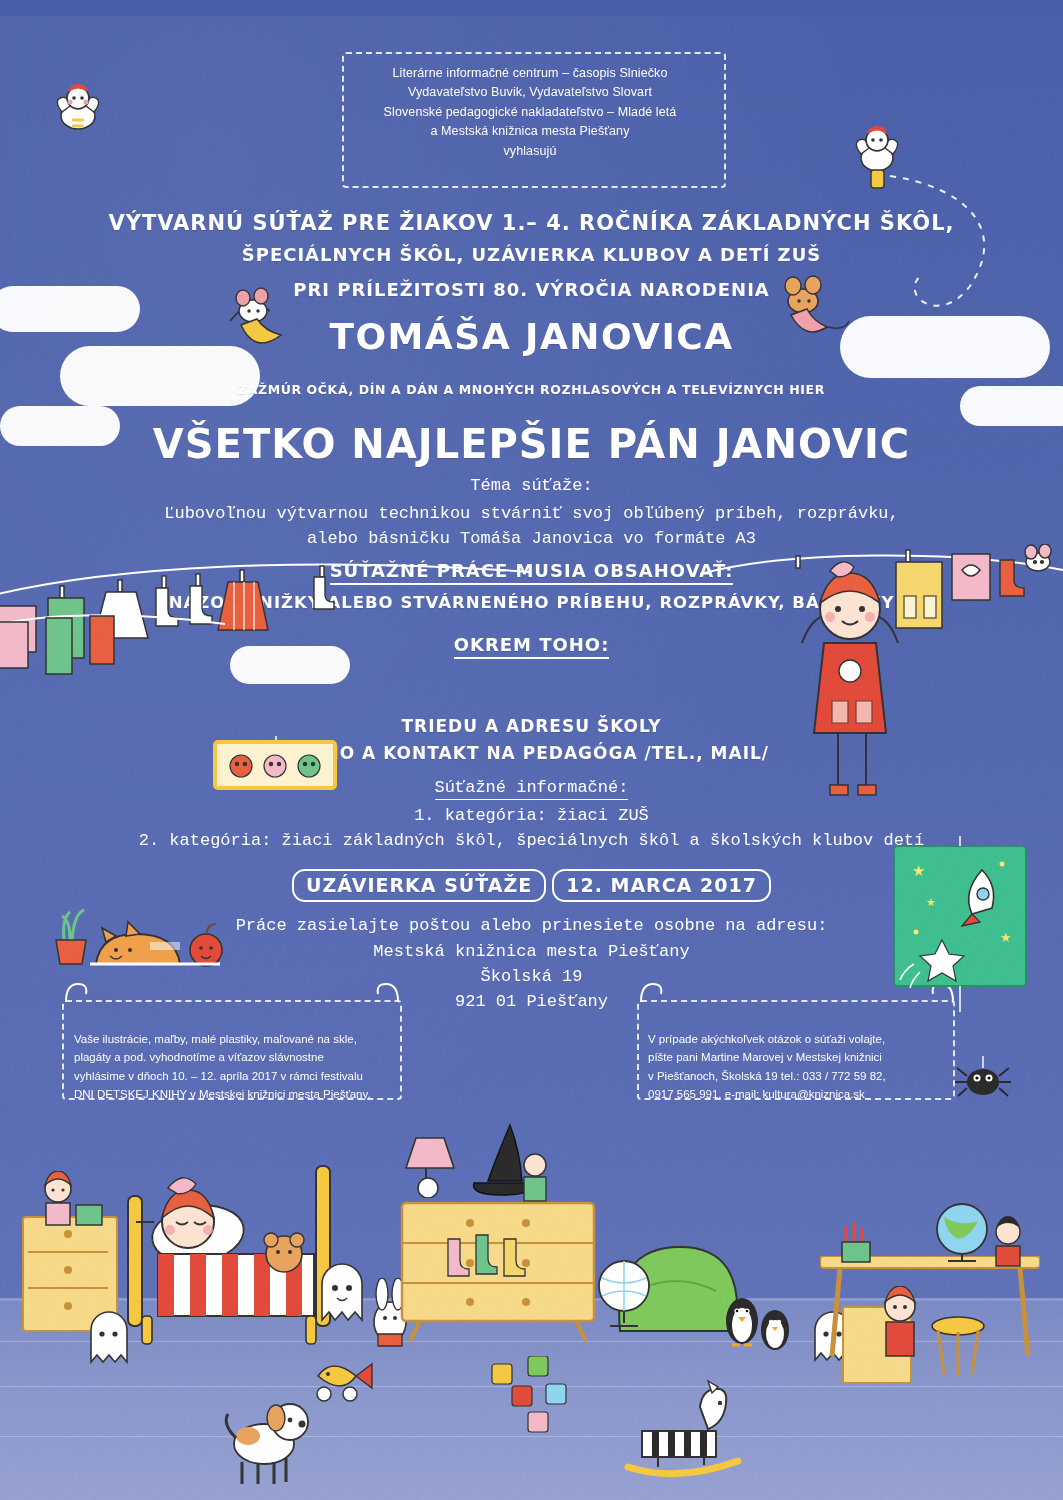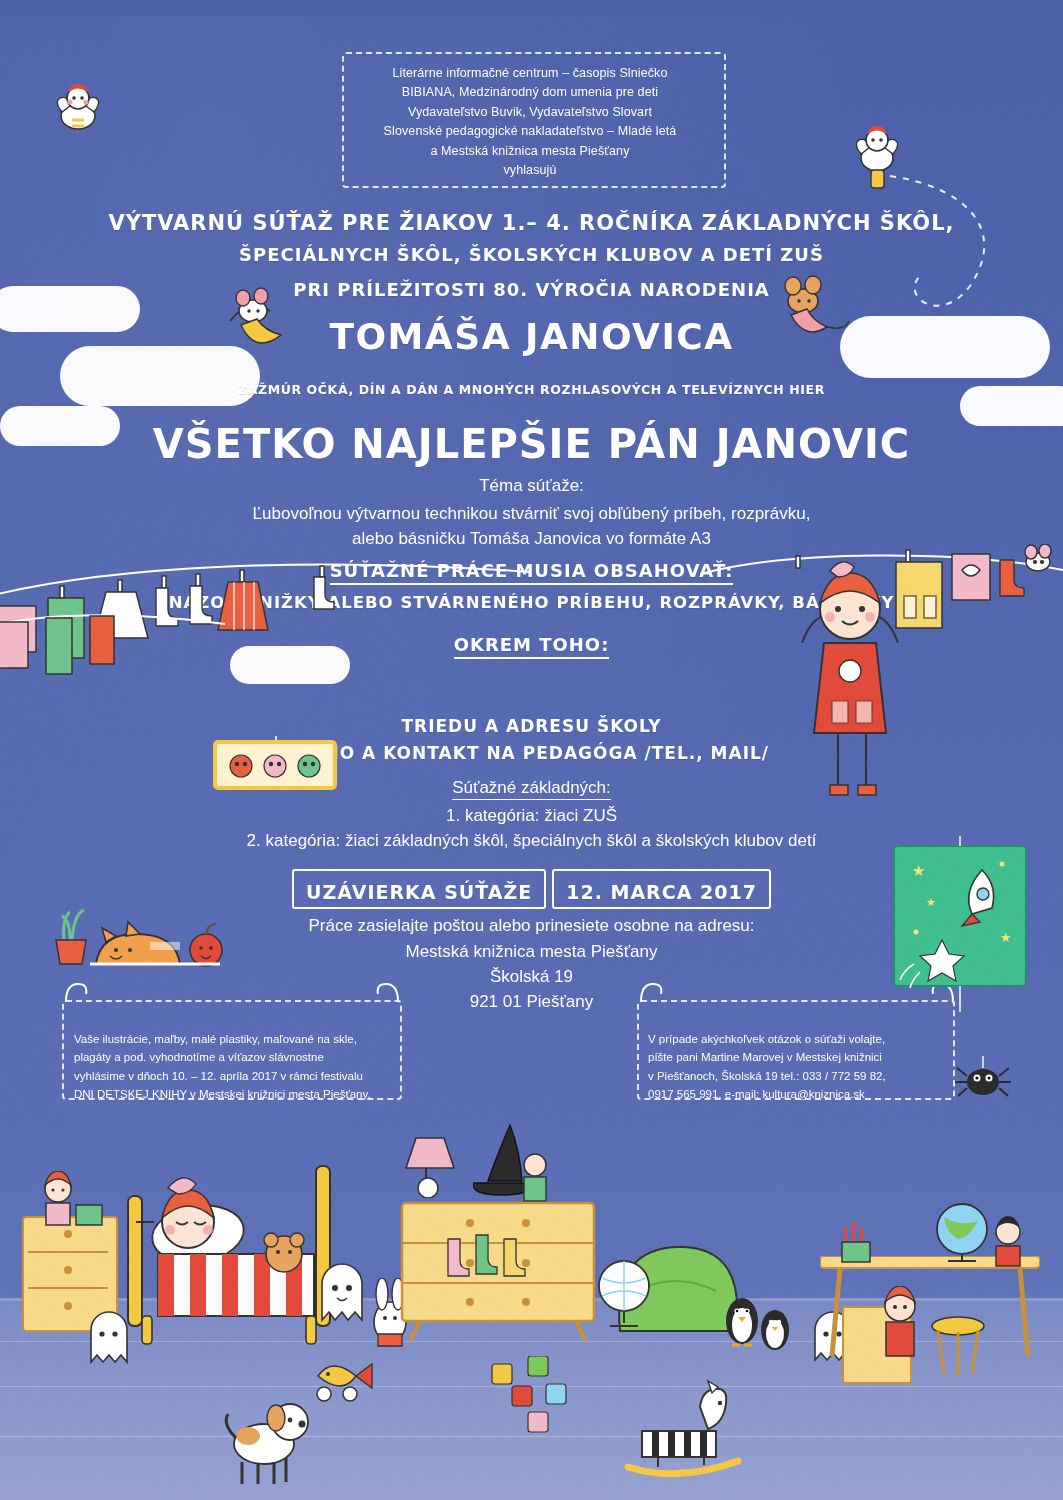--- a/index.html
+++ b/index.html
@@ -56,36 +56,36 @@
     text-align: center;
     font-family: "DejaVu Sans", sans-serif;
     font-weight: bold;
     letter-spacing: 1px;
     text-shadow: 0 1px 0 rgba(0,0,0,.12);
   }
   .line-plain {
     position: absolute;
     width: 100%;
     text-align: center;
-    font-family: Liberation Sans, sans-serif;
+    font-family: Liberation Mono, monospace;
   }
   .title-big {
     font-size: 36px;
     letter-spacing: 1.5px;
   }
   .underline-hand {
     display: inline-block;
     border-bottom: 2px solid #fff;
     padding-bottom: 2px;
   }
   .box-label {
     display: inline-block;
     border: 2px solid #fff;
-    border-radius: 3px;
-    padding: 10px 12px 4px;
+    border-radius: 13px;
+    padding: 3px 12px 4px;
   }
   .note-box {
     position: absolute;
     font-size: 11.5px;
     line-height: 1.6;
     color: #fff;
   }
 
   
   .floor {
@@ -170,50 +170,49 @@
       <circle cx="44" cy="30" r="1.7" fill="#333"></circle>
         <circle cx="54" cy="30" r="1.7" fill="#333"></circle>
       <path d="M36 44 q14 26 36 12 q-14 -6 -20 -18z" fill="#f0a0a8" stroke="#333" stroke-width="1.5"></path>
       <path d="M72 56 q18 4 22 -6" fill="none" stroke="#333" stroke-width="1.5"></path>
     </svg>
   </div>
 
   <div class="dashed-box" style="left:342px;top:36px;width:380px;height:132px;"></div>
   <div class="credits">
     <div>Literárne informačné centrum – časopis Slniečko</div>
-    <div>BIBIANA, Medzinárodný dom umenia pre deti</div>
     <div>Vydavateľstvo Buvik, Vydavateľstvo Slovart</div>
     <div>Slovenské pedagogické nakladateľstvo – Mladé letá</div>
     <div>a Mestská knižnica mesta Piešťany</div>
     <div>vyhlasujú</div>
   </div>
 
   <div class="line-hand" style="top:195px;font-size:21px;">VÝTVARNÚ SÚŤAŽ PRE ŽIAKOV 1.– 4. ROČNÍKA ZÁKLADNÝCH ŠKÔL,</div>
-  <div class="line-hand" style="top:228px;font-size:18px;">ŠPECIÁLNYCH ŠKÔL, ŠKOLSKÝCH KLUBOV A DETÍ ZUŠ</div>
+  <div class="line-hand" style="top:228px;font-size:18px;">ŠPECIÁLNYCH ŠKÔL, UZÁVIERKA KLUBOV A DETÍ ZUŠ</div>
   <div class="line-hand" style="top:263px;font-size:18px;">PRI PRÍLEŽITOSTI 80. VÝROČIA NARODENIA</div>
   <div class="line-hand title-big" style="top:300px;">TOMÁŠA JANOVICA</div>
   <div class="line-hand" style="top:366px;font-size:12.5px;letter-spacing:.6px;">ZAŽMÚR OČKÁ, DÍN A DÁN A MNOHÝCH ROZHLASOVÝCH A TELEVÍZNYCH HIER</div>
   <div class="line-hand" style="top:405px;font-size:40px;letter-spacing:1px;">VŠETKO NAJLEPŠIE PÁN JANOVIC</div>
 
   <div class="line-plain" style="top:460px;font-size:17px;">Téma súťaže:</div>
   <div class="line-plain" style="top:488px;font-size:17px;">Ľubovoľnou výtvarnou technikou stvárniť svoj obľúbený príbeh, rozprávku,</div>
   <div class="line-plain" style="top:513px;font-size:17px;">alebo básničku Tomáša Janovica vo formáte A3</div>
 
   <div class="line-hand" style="top:544px;font-size:18px;">
     <span class="underline-hand">SÚŤAŽNÉ PRÁCE MUSIA OBSAHOVAŤ:</span>
   </div>
   <div class="line-hand" style="top:577px;font-size:16.5px;">NÁZOV KNIŽKY ALEBO STVÁRNENÉHO PRÍBEHU, ROZPRÁVKY, BÁSNIČKY</div>
   <div class="line-hand" style="top:618px;font-size:18px;">
     <span class="underline-hand">OKREM TOHO:</span>
   </div>
   <div class="line-hand" style="top:700px;font-size:17px;">TRIEDU A ADRESU ŠKOLY</div>
   <div class="line-hand" style="top:727px;font-size:17px;">MENO A KONTAKT NA PEDAGÓGA /TEL., MAIL/</div>
 
   <div class="line-plain" style="top:762px;font-size:17px;">
-    <span style="border-bottom:1.5px solid #fff;padding-bottom:2px;">Súťažné základných:</span>
+    <span style="border-bottom:1.5px solid #fff;padding-bottom:2px;">Súťažné informačné:</span>
   </div>
   <div class="line-plain" style="top:790px;font-size:17px;">1. kategória: žiaci ZUŠ</div>
   <div class="line-plain" style="top:815px;font-size:17px;">2. kategória: žiaci základných škôl, špeciálnych škôl a školských klubov detí</div>
 
   <div class="line-hand" style="top:853px;font-size:19px;">
     <span class="box-label">UZÁVIERKA SÚŤAŽE</span><span style="display:inline-block;width:6px;"></span><span class="box-label">12. MARCA 2017</span>
   </div>
 
   <div class="line-plain" style="top:900px;font-size:17px;">Práce zasielajte poštou alebo prinesiete osobne na adresu:</div>
   <div class="line-plain" style="top:926px;font-size:17px;">Mestská knižnica mesta Piešťany</div>

